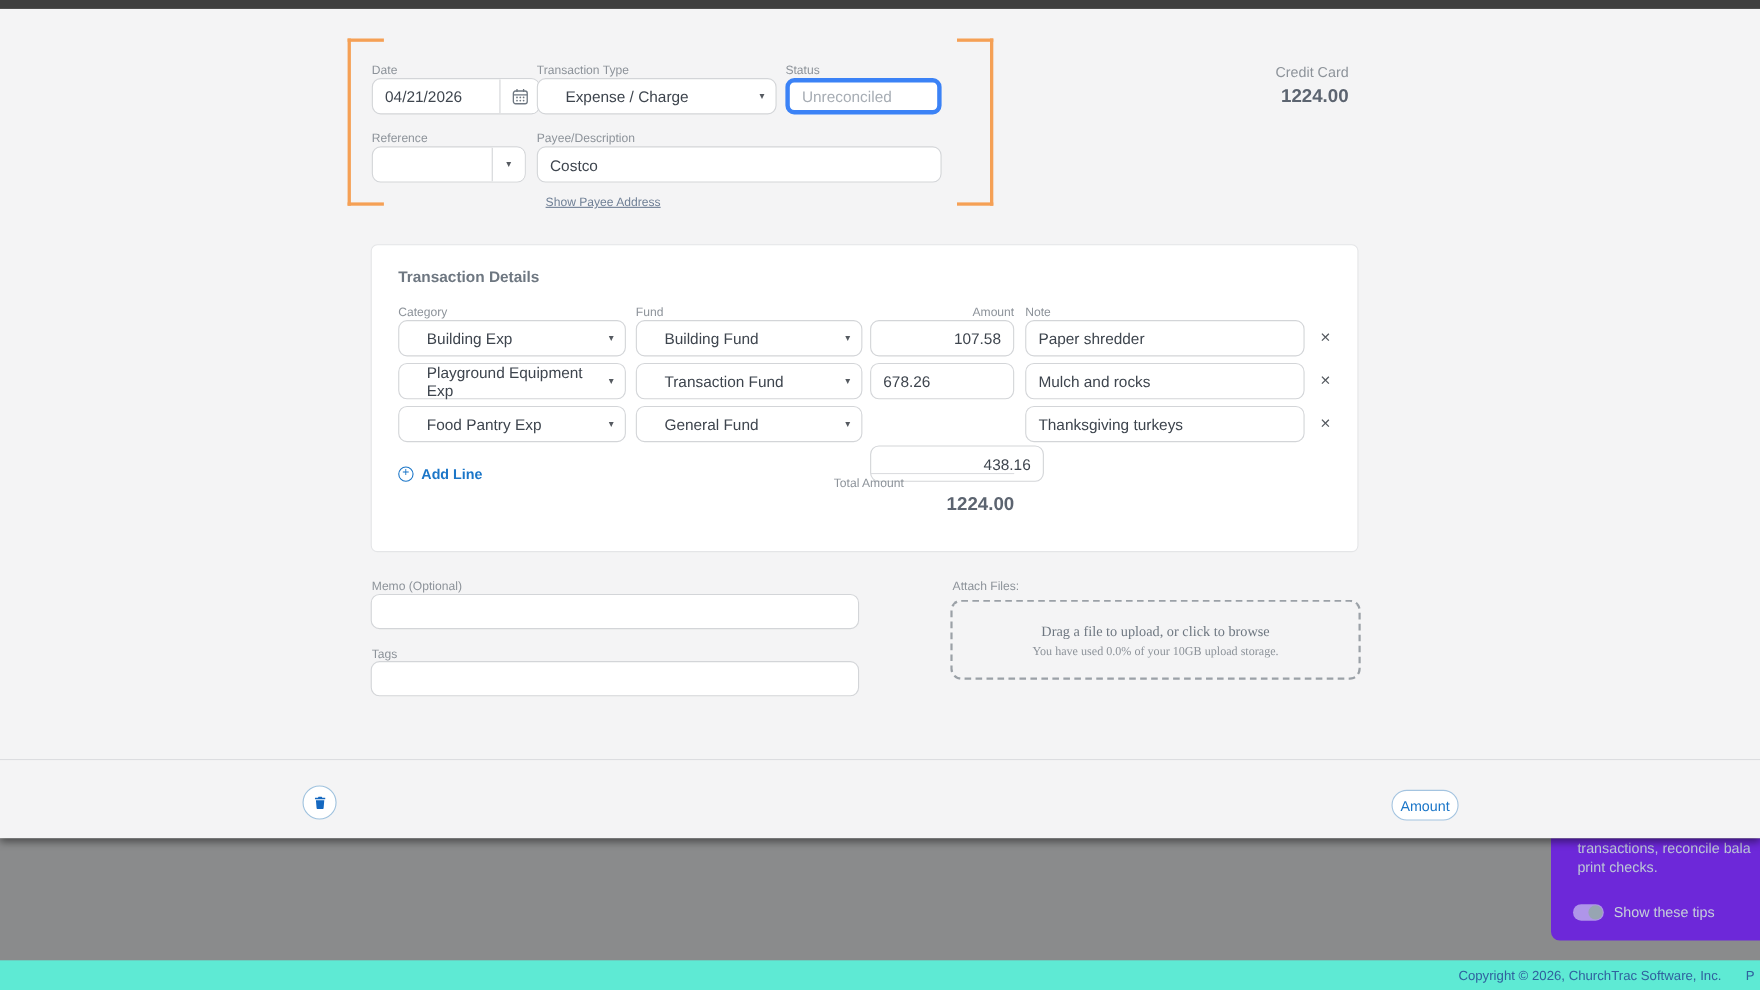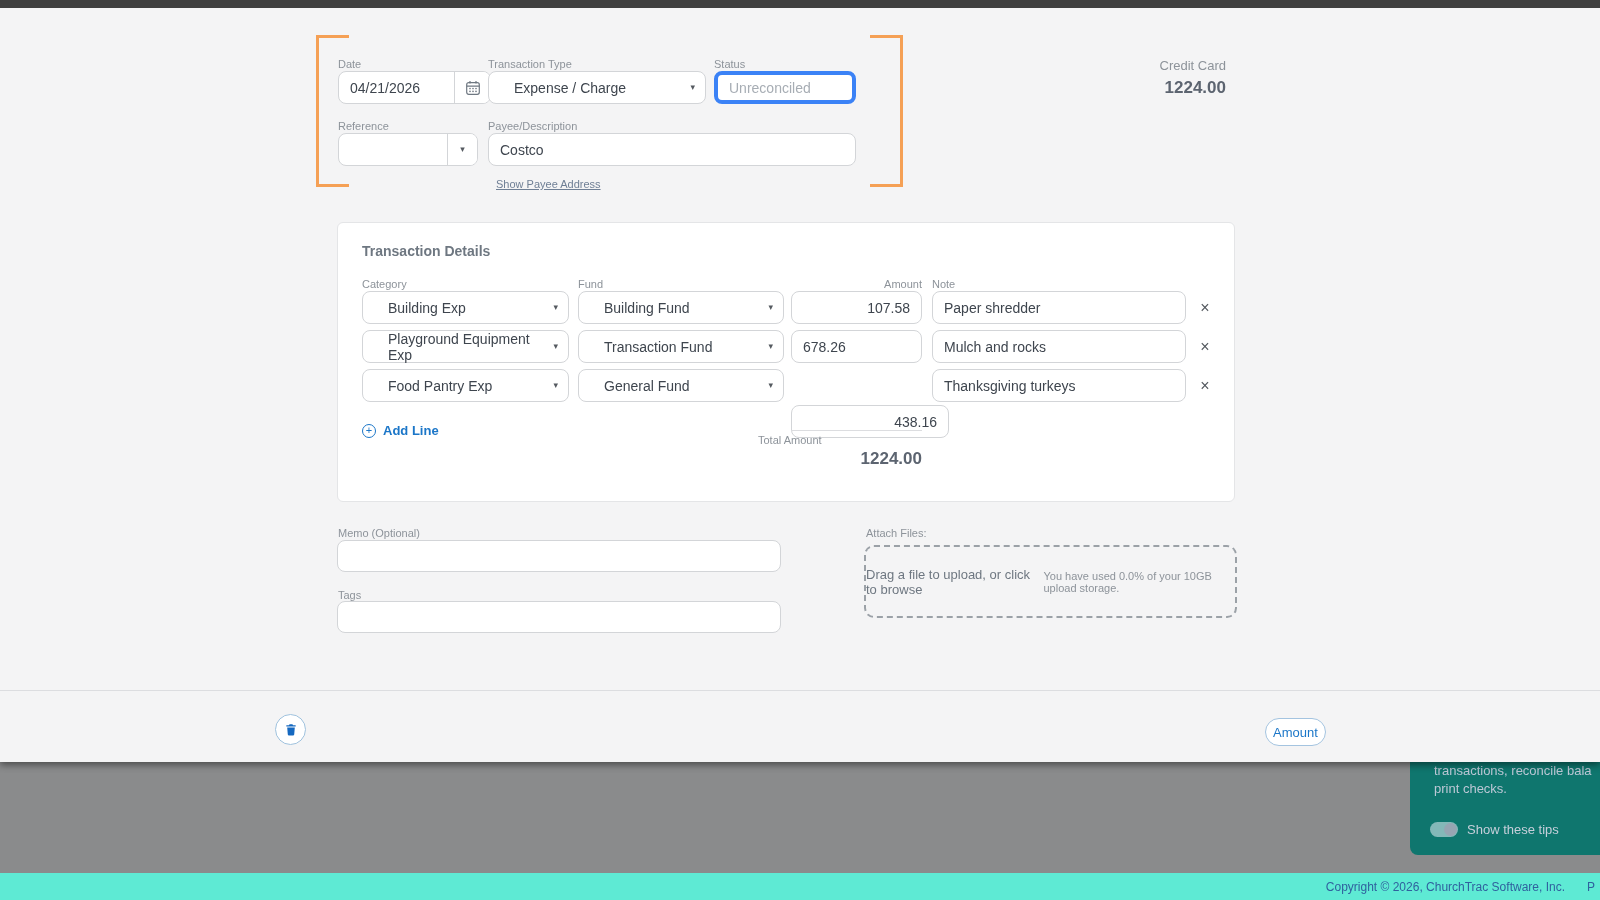--- a/index.html
+++ b/index.html
@@ -91,22 +91,23 @@
     font-size:11px; font-weight:normal; line-height:1;
   }
 
   .total-rule { position:absolute; left:453px; top:207px; width:131px; border-top:1px solid #dcdde0; }
   .total-label { position:absolute; left:420px; top:211px; width:164px; text-align:left; font-size:11px; color:#8d939a; }
   .total-value { position:absolute; left:420px; top:226px; width:164px; text-align:right; font-size:17px; font-weight:bold; color:#5c6470; }
 
   .upload-box {
     position:absolute; left:864px; top:537px; width:373px; height:73px;
     border:2px dashed #9ba1a7; border-radius:10px;
-    display:flex; flex-direction:row; align-items:center; justify-content:center; gap:4px;
+    display:flex; flex-direction:column; align-items:center; justify-content:center; gap:4px;
     cursor:pointer;
+    font-family:Liberation Serif, serif;
   }
   .upload-line1 { font-size:13px; color:#6e7781; }
   .upload-line2 { font-size:11px; color:#8d939a; }
 
   .action-bar {
     position:absolute; left:0; bottom:0; width:1600px; height:72px;
     border-top:1px solid #dcdde0;
   }
   .trash-btn {
     position:absolute; left:275px; top:23px; width:31px; height:31px;
@@ -114,21 +115,21 @@
     display:flex; align-items:center; justify-content:center; cursor:pointer;
   }
   .close-btn {
     position:absolute; right:274px; top:27px; width:61px; height:28px;
     border:1px solid #a4c4e0; border-radius:14px; background:#fff;
     color:#1b76c8; font-size:13px; font-family:inherit; cursor:pointer;
   }
 
   .tips-panel {
     position:absolute; left:1410px; top:762px; width:190px; height:93px;
-    background:#0f766e; border-radius:0 0 0 8px; z-index:10;
+    background:#6d28d9; border-radius:0 0 0 8px; z-index:10;
     color:#bcc8d6; font-size:13px; overflow:hidden;
   }
   .tips-line1 { position:absolute; left:24px; top:1px; white-space:nowrap; }
   .tips-line2 { position:absolute; left:24px; top:19px; white-space:nowrap; }
   .tips-toggle-row { position:absolute; left:20px; top:60px; display:flex; align-items:center; gap:9px; }
   .toggle {
     width:28px; height:15px; border-radius:8px; background:rgba(230,238,245,.55);
     position:relative; cursor:pointer; flex:0 0 auto;
   }
   .toggle-knob {

